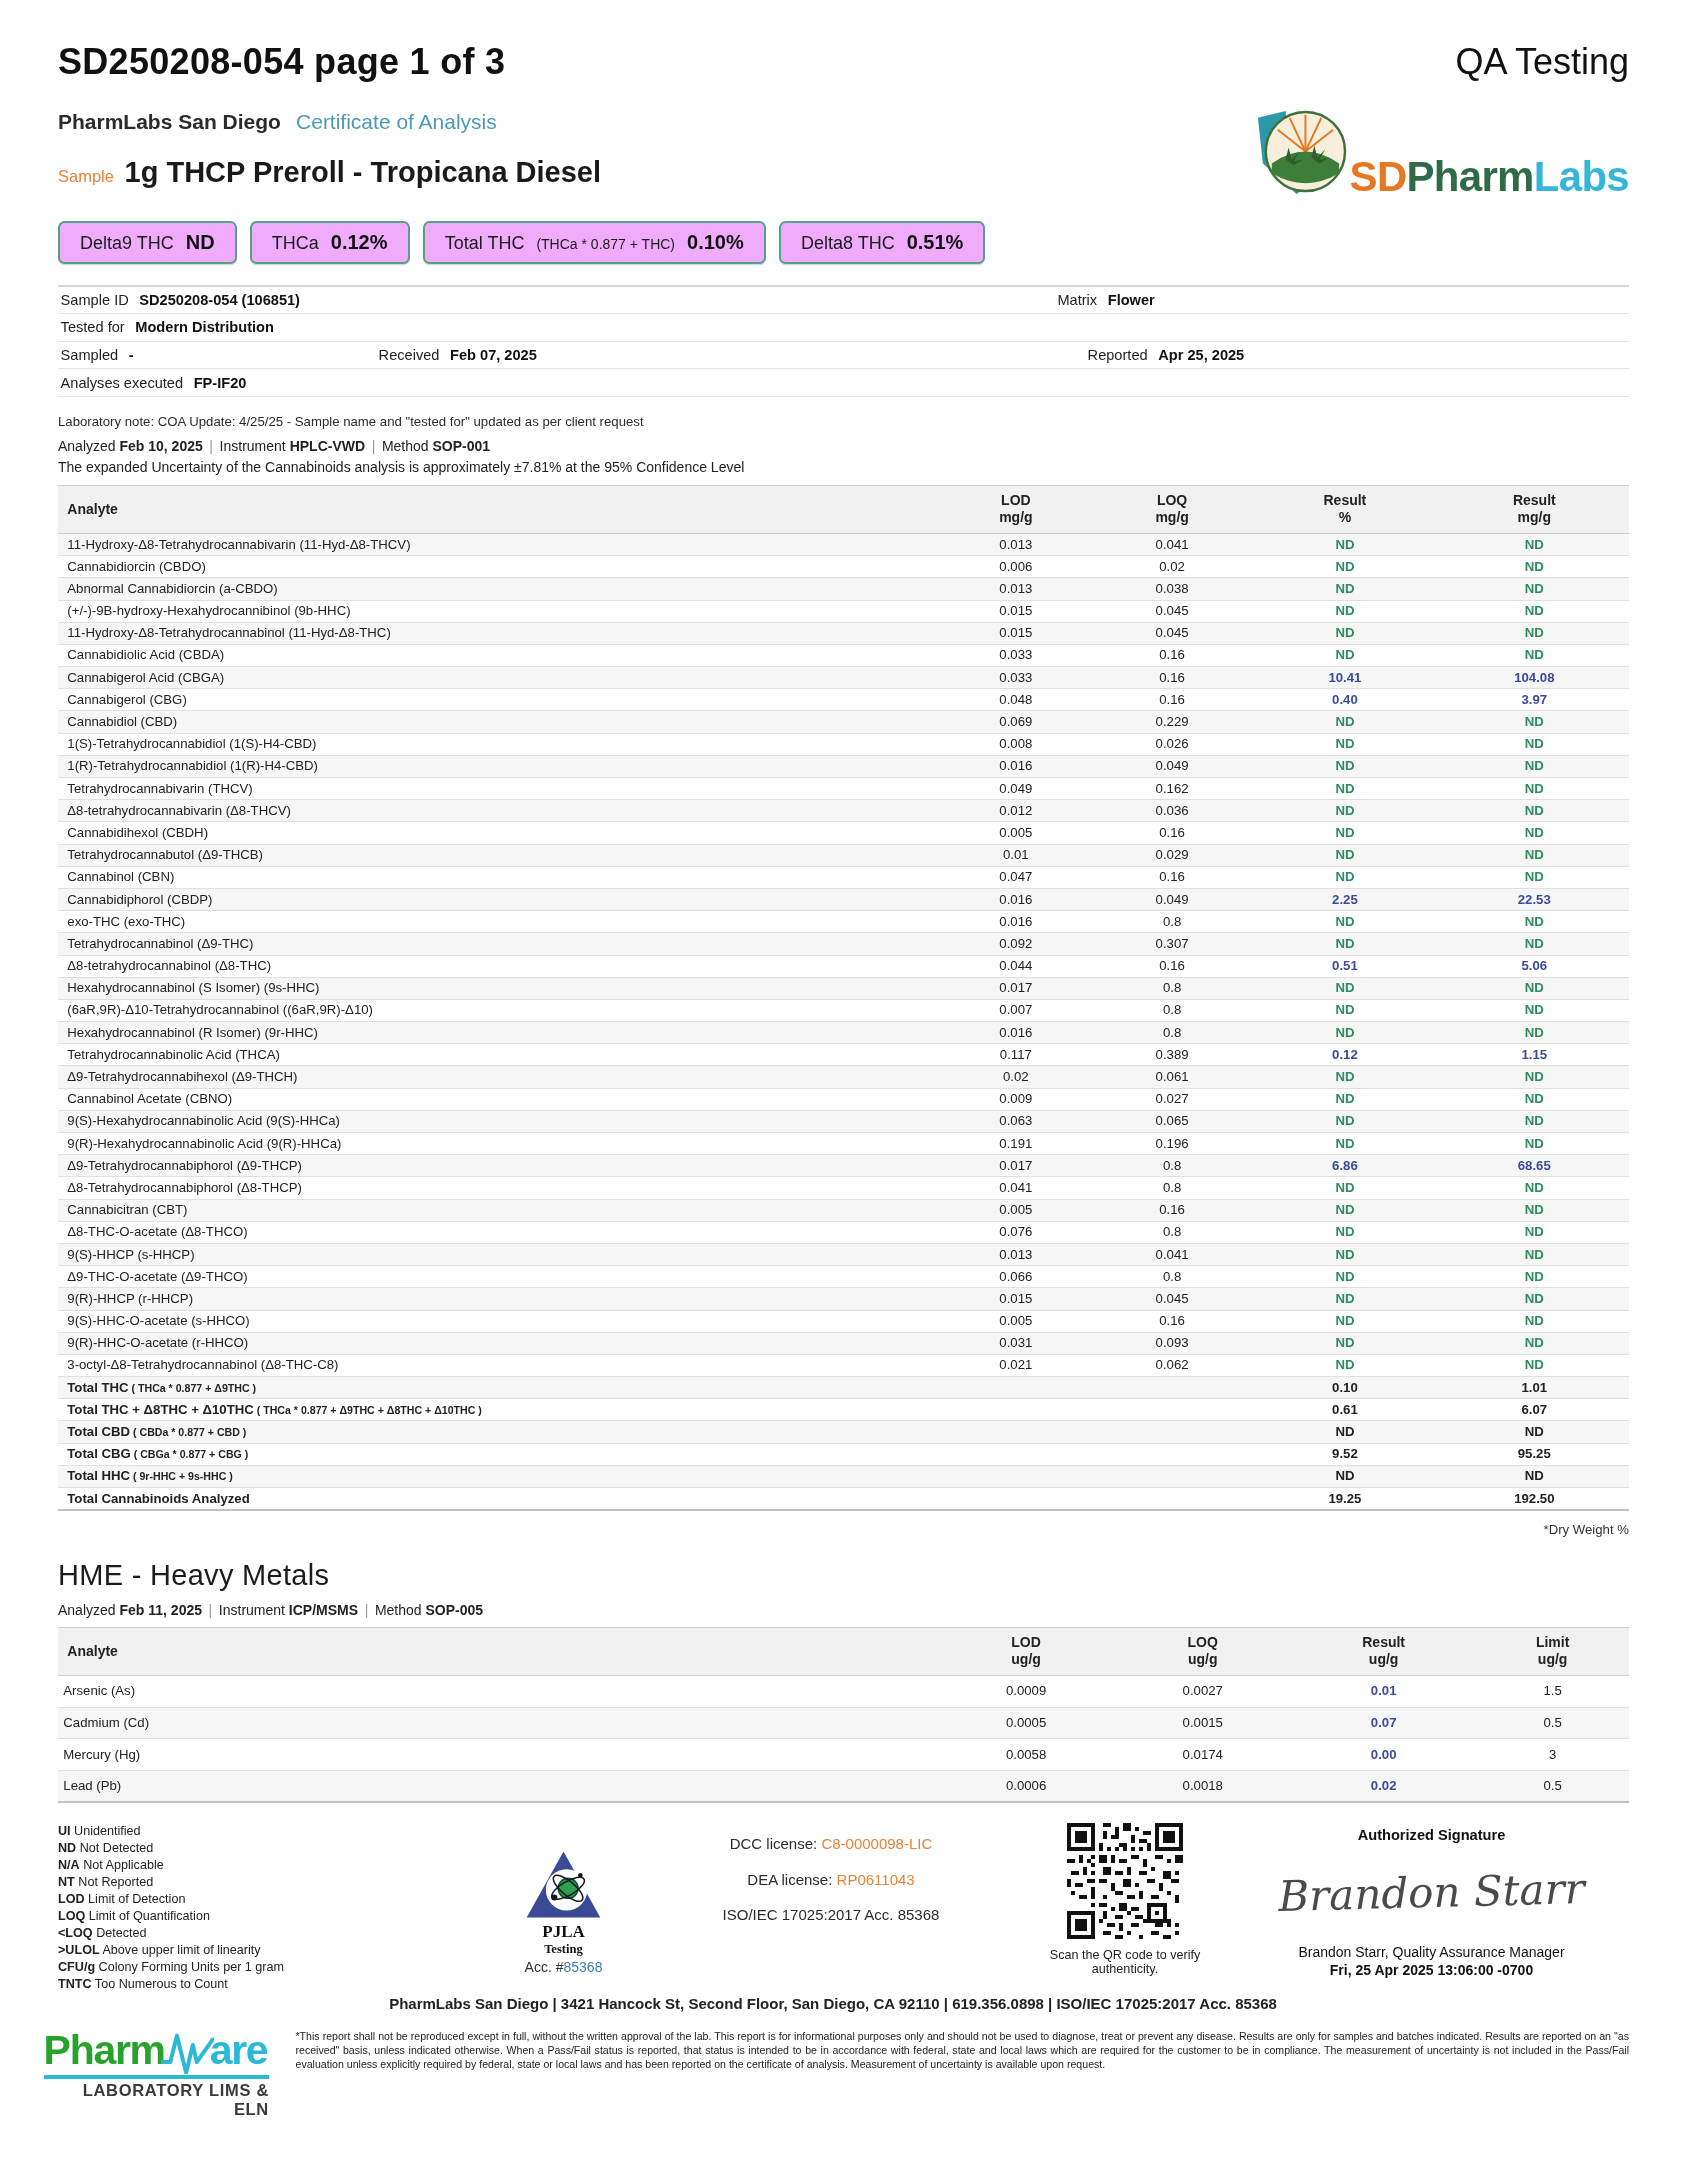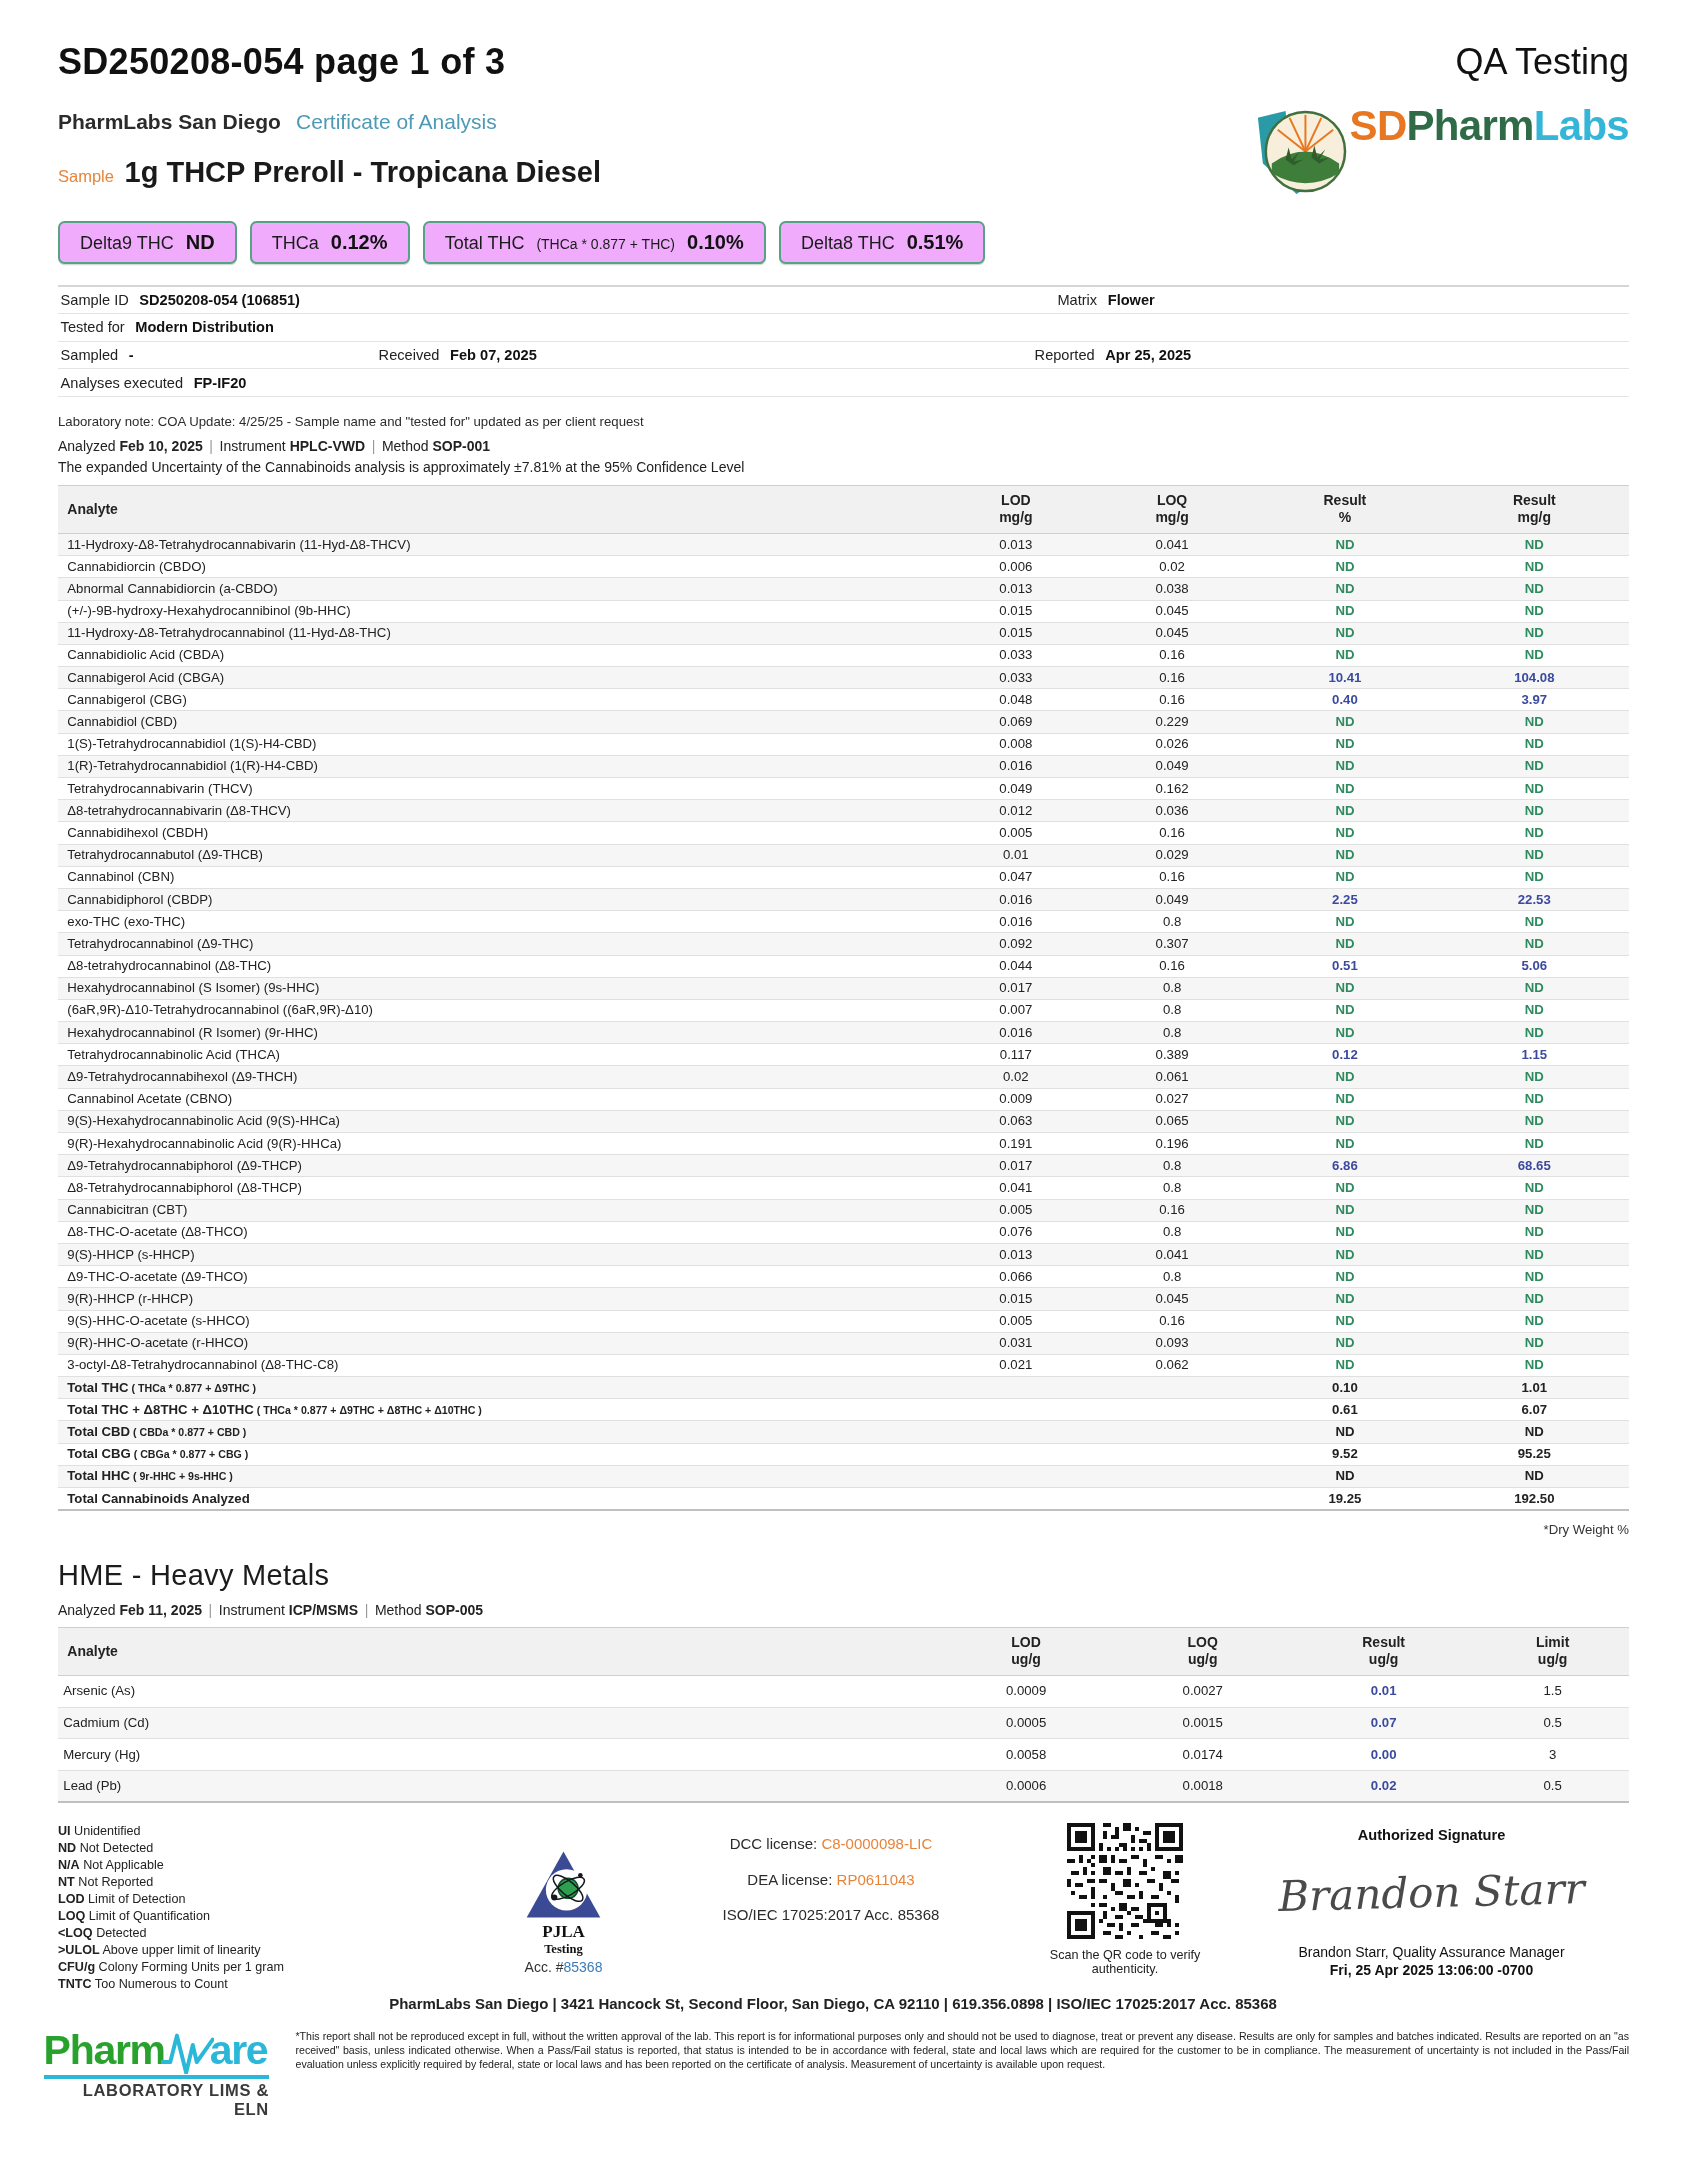--- a/index.html
+++ b/index.html
@@ -13,42 +13,42 @@
 
   .brand-row { display:flex; justify-content:space-between; margin-top:22.5px; }
   .brand-left { padding-top:4px; }
   .lab-line { font-size:21px; }
   .lab-name { font-weight:700; color:#2b2b2b; }
   .coa-label { color:#4d9ab5; font-weight:500; margin-left:9.3px; }
   .sample-line { margin-top:22.5px; display:flex; align-items:baseline; gap:10.6px; }
   .sample-label { color:#e8833a; font-size:16.5px; }
   .sample-name { font-size:29px; font-weight:700; color:#1a1a1a; }
 
-  .logo-block { display:flex; align-items:flex-start; gap:1px; margin-top:-4px; }
+  .logo-block { display:flex; align-items:flex-end; gap:1px; margin-top:-4px; }
   .logo-badge { width:99px; height:99px; }
   .logo-text { font-size:42px; font-weight:700; letter-spacing:-0.7px; }
   .logo-sd { color:#e87722; }
   .logo-pharm { color:#2e6b46; }
   .logo-labs { color:#35b6d9; }
 
   
   .badges { display:flex; gap:13.2px; margin-top:20px; }
   .badge { background:#f0abfc; border:2px solid #57a284; border-radius:6.6px; padding:8px 20px; display:flex; align-items:baseline; gap:12px; box-shadow:0 1.3px 0 rgba(60,120,90,.25); }
   .badge-label { font-size:18px; color:#1b1b1b; }
   .badge-formula { font-size:14px; color:#1b1b1b; }
   .badge-value { font-size:20px; font-weight:700; color:#111; }
 
   
   .info-table { margin-top:21px; border-top:2px solid #d6d6d6; }
   .info-row { display:flex; align-items:baseline; border-bottom:0.7px solid #e4e4e4; padding:5.3px 2.6px; font-size:14.6px; }
   .info-label { color:#222; margin-right:10.6px; }
   .info-value { font-weight:700; color:#111; }
   .pair { display:flex; align-items:baseline; }
   .pair-sampled { width:318px; }
-  .pair-received { width:656px; }
+  .pair-received { width:709px; }
   .pair-right { margin-left:auto; width:569px; }
   .lab-note { margin-top:17px; font-size:13.2px; color:#2c2c2c; }
 
   
   .section-title { font-size:29px; font-weight:500; color:#1c1c1c; margin-top:22.5px; letter-spacing:0.3px; }
   .meta-line { margin-top:9.3px; font-size:14px; color:#222; }
   .meta-line b { font-weight:700; }
   .meta-sep { color:#999; margin:0 6.6px; }
   .uncertainty { margin-top:5.3px; font-size:14px; color:#222; }
 

